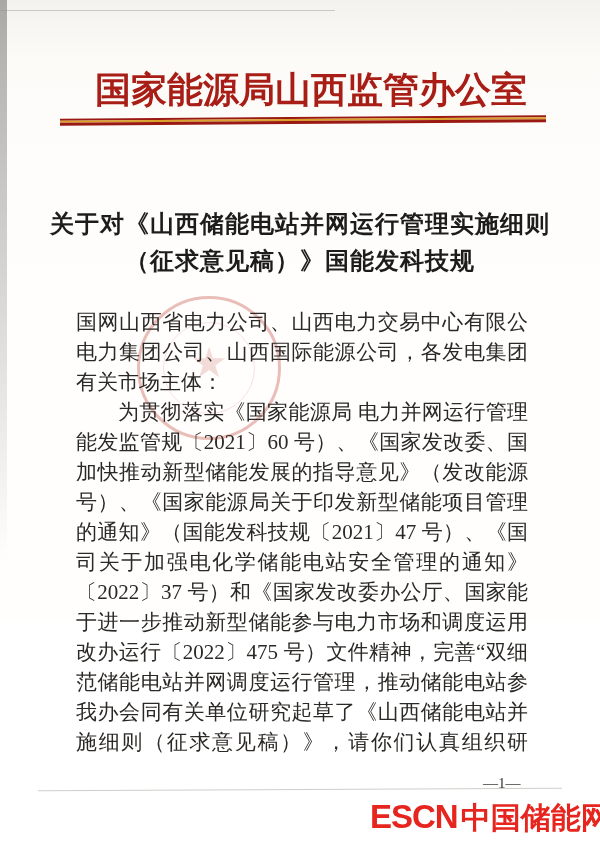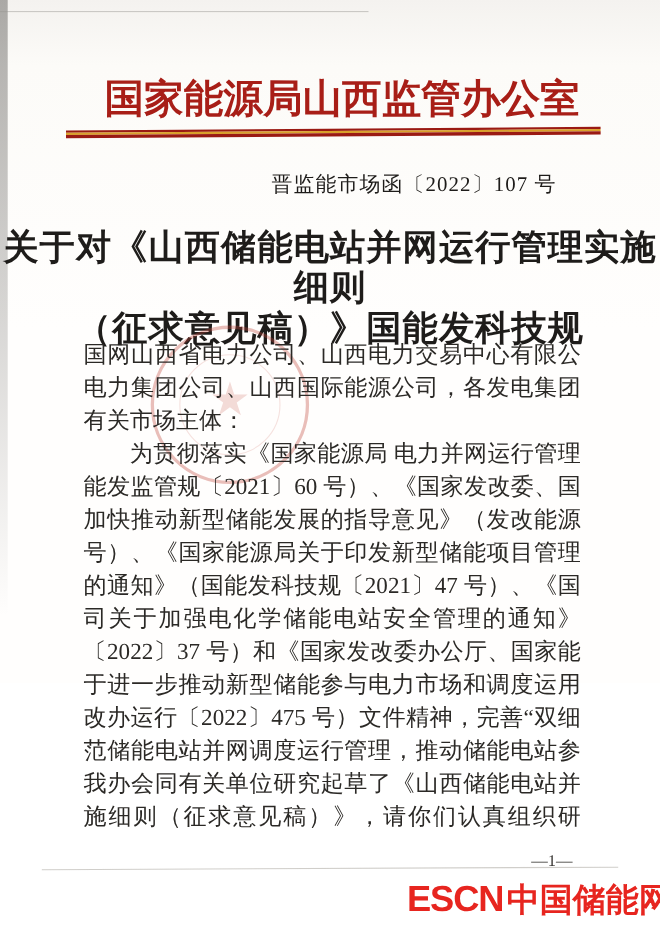--- a/index.html
+++ b/index.html
@@ -46,21 +46,21 @@
   .double-rule .r2{height:2px;background:var(--rule-gold);}
   .double-rule .r3{height:3px;background:var(--rule-red);}
   .doc-number{
     position:absolute;top:155px;right:94px;
     font-size:19px;color:var(--ink);letter-spacing:1px;
     white-space:nowrap;
   }
   .doc-title{
     position:absolute;left:0;right:0;top:206px;
     text-align:center;color:var(--ink);
-    font-size:32px;font-weight:700;line-height:37px;letter-spacing:1px;
+    font-size:24px;font-weight:700;line-height:37px;letter-spacing:1px;
   }
   .seal{
     position:absolute;left:137px;top:296px;width:144px;height:144px;
     opacity:.34;filter:blur(.7px);pointer-events:none;
   }
   .seal .ring{
     position:absolute;inset:0;border:3px solid var(--stamp-red);border-radius:50%;
   }
   .seal .inner-ring{
     position:absolute;inset:26px;border:1px solid var(--stamp-red);border-radius:50%;opacity:.45;
@@ -112,21 +112,20 @@
   <div class="scan-edge-top"></div>
 
   <div class="doc-header">国家能源局山西监管办公室</div>
 
   <div class="double-rule">
     <div class="r1"></div>
     <div class="r2"></div>
     <div class="r3"></div>
   </div>
 
-  <div class="doc-number">晋监能市场函〔2022〕107 号</div>
 
   <div class="doc-title">
     <div>关于对《山西储能电站并网运行管理实施细则</div>
     <div>（征求意见稿）》国能发科技规</div>
   </div>
 
   <div class="seal">
     <div class="ring"></div>
     <div class="inner-ring"></div>
     <div class="star">★</div>

